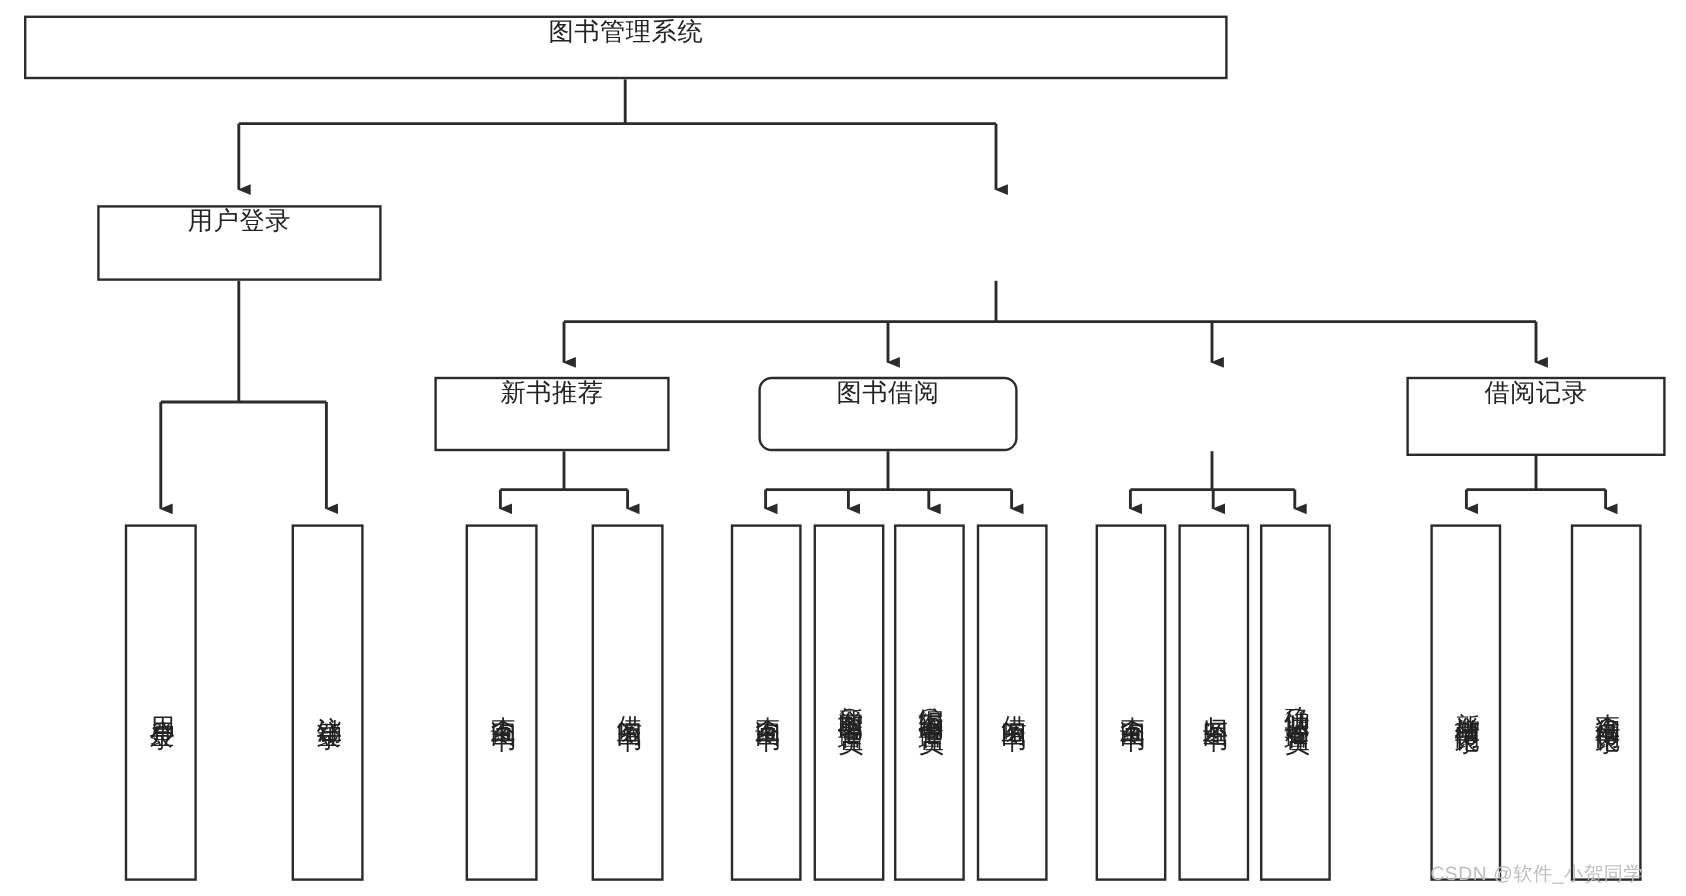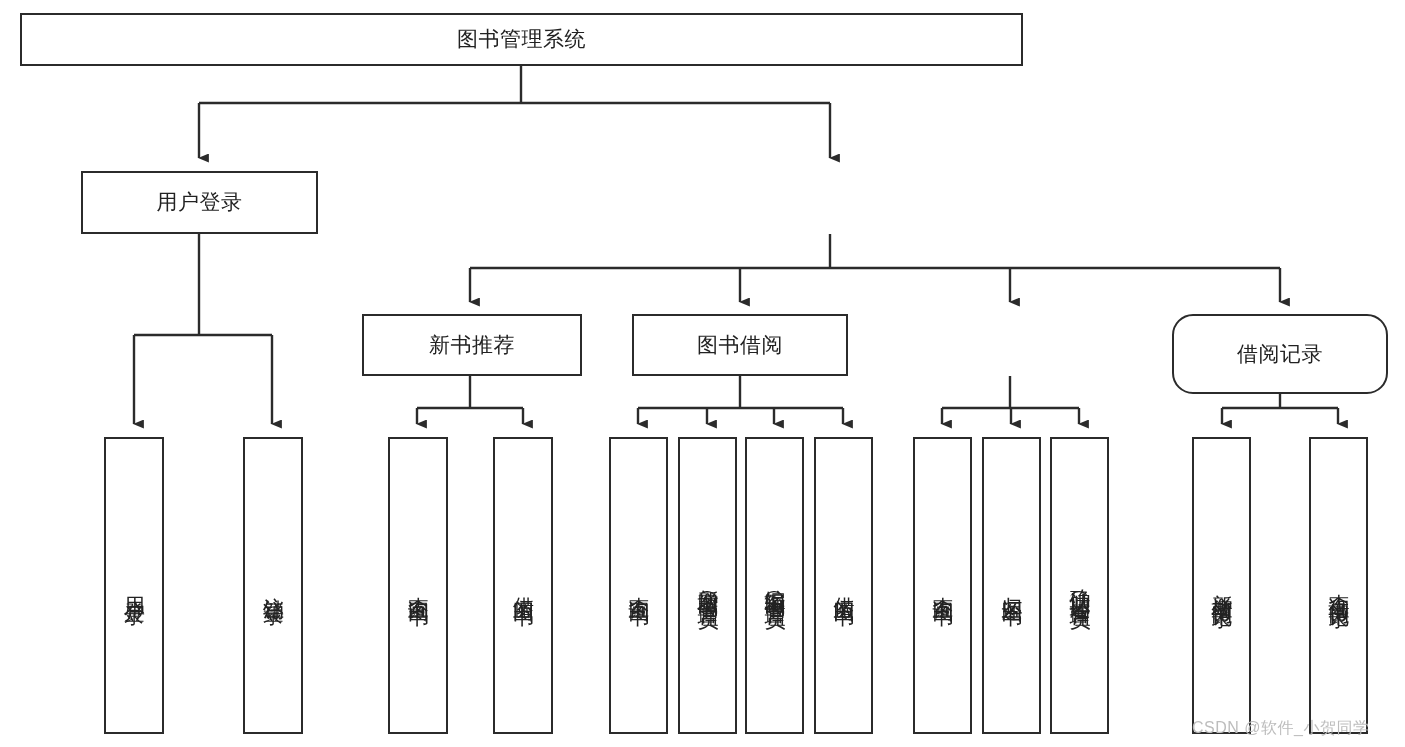--- a/index.html
+++ b/index.html
@@ -19,21 +19,20 @@
     position: absolute;
     left: 0; top: 0;
     width: 1405px; height: 747px;
     pointer-events: none;
   }
   .node {
     position: absolute;
     border: 2.2px solid #2b2b2b;
     background: #ffffff;
     display: flex;
-    align-items: center;
     justify-content: center;
     color: #222222;
     line-height: 1.18;
   }
   .node.h {
     font-size: 21px;
     letter-spacing: 0.5px;
   }
   .node.root { font-size: 21px; }
   .node.v {
@@ -117,27 +116,27 @@
   </svg>
 
   <div class="node h root" style="left:20px; top:13px; width:1003px; height:53px;">
     <span>图书管理系统</span>
   </div>
 
   <div class="node h" style="left:81px; top:171px; width:237px; height:63px;">
     <span>用户登录</span>
   </div>
 
-  <div class="node h" style="left:362px; top:314px; width:220px; height:62px;">
+  <div class="node h" style="left:362px; top:314px; width:196px; height:62px;">
     <span>新书推荐</span>
   </div>
-  <div class="node h" style="left:632px; top:314px; width:216px; height:62px;">
+  <div class="node h" style="left:632px; top:314px; width:216px; height:62px;border-radius:11px;">
     <span>图书借阅</span>
   </div>
-  <div class="node h" style="left:1172px; top:314px; width:216px; height:80px;border-radius:21px;">
+  <div class="node h" style="left:1172px; top:314px; width:216px; height:66px;">
     <span>借阅记录</span>
   </div>
 
   <div class="node v" style="left:104px; top:437px; width:60px; height:297px;">
     <span class="vtext">用户登录</span>
   </div>
   <div class="node v" style="left:243px; top:437px; width:60px; height:297px;">
     <span class="vtext">注销登录</span>
   </div>
 

